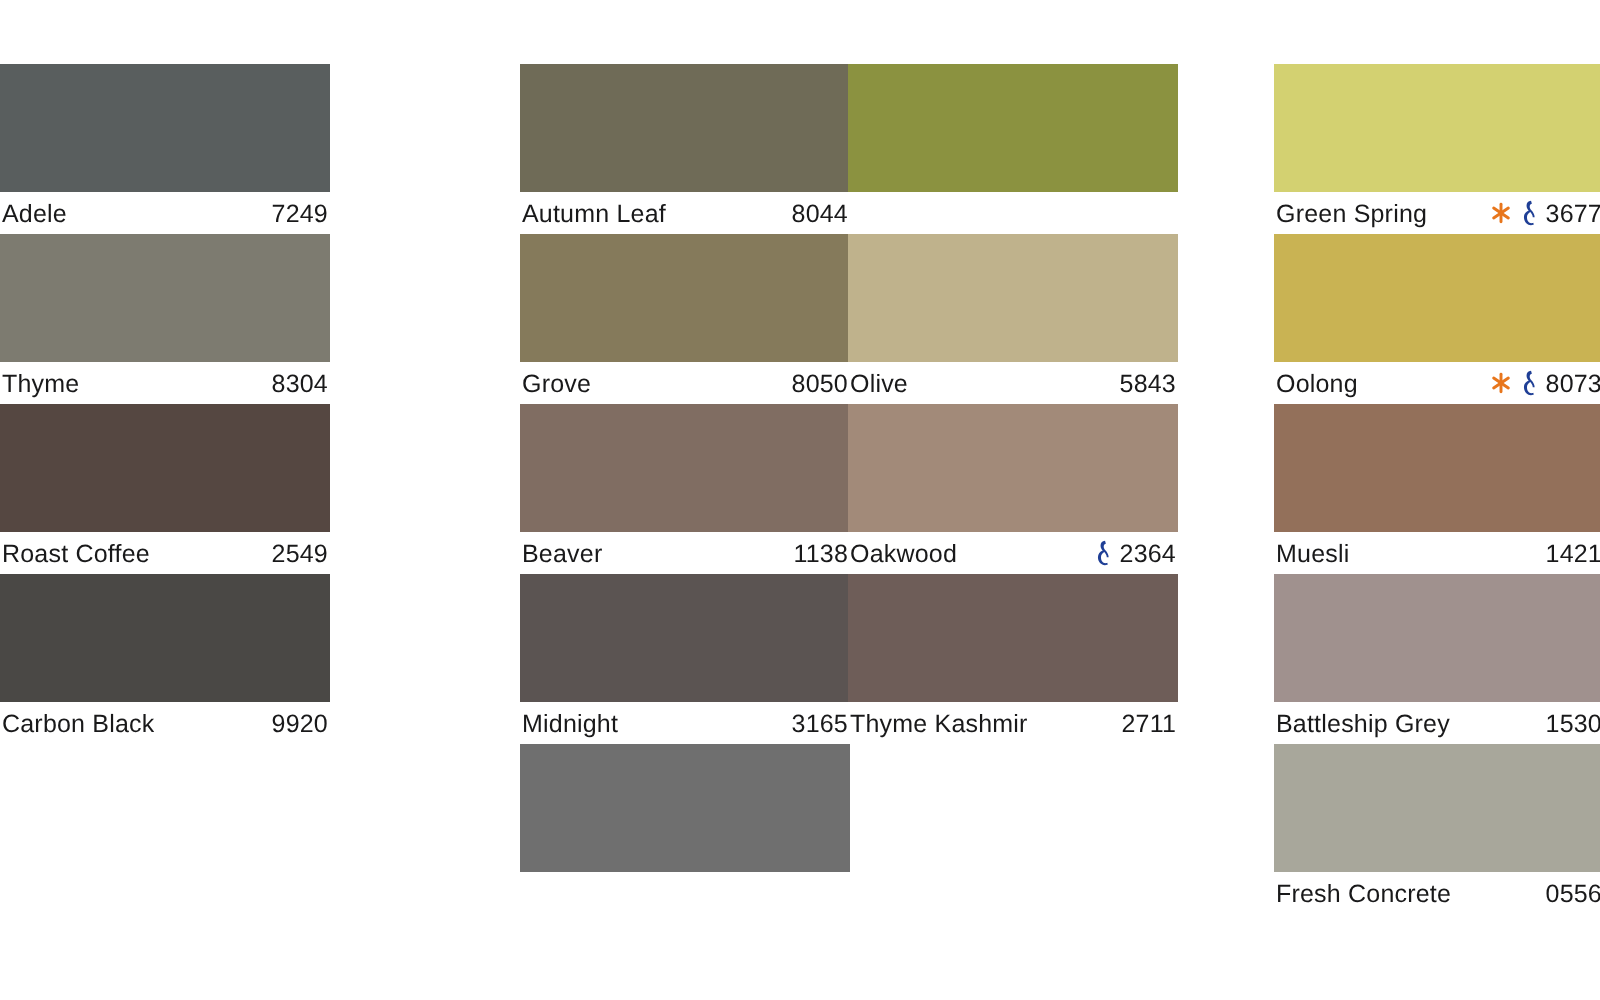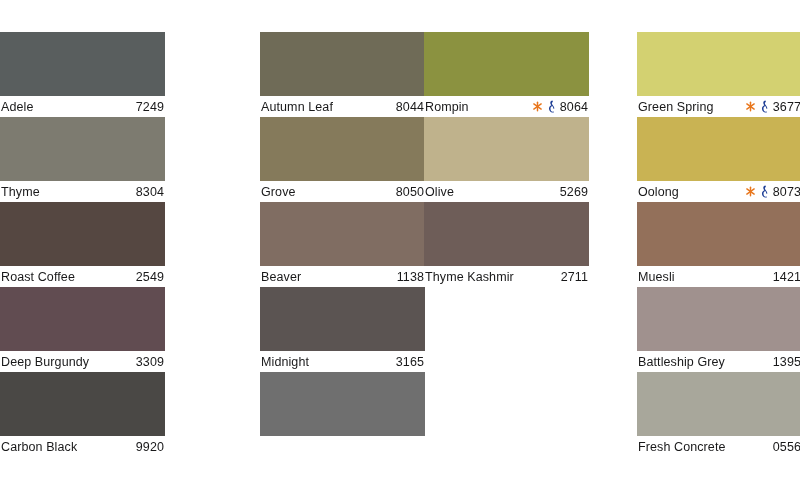--- a/index.html
+++ b/index.html
@@ -69,29 +69,20 @@
       <div class="cell">
         <span class="swatch" style="background: rgb(85, 71, 65);"></span>
         <div class="cap">
           <span class="cname">Roast Coffee</span>
           <span class="cright">
             <span class="ccode">2549</span>
           </span>
         </div>
       </div>
       <div class="cell">
-        <span class="swatch" style="background: rgb(97, 76, 81);"></span>
-        <div class="cap">
-          <span class="cname">Deep Burgundy</span>
-          <span class="cright">
-            <span class="ccode">3309</span>
-          </span>
-        </div>
-      </div>
-      <div class="cell">
         <span class="swatch" style="background: rgb(74, 72, 69);"></span>
         <div class="cap">
           <span class="cname">Carbon Black</span>
           <span class="cright">
             <span class="ccode">9920</span>
           </span>
         </div>
       </div>
     </div>
     <div class="col col-1">
@@ -131,122 +122,116 @@
           </span>
         </div>
       </div>
       <div class="cell">
         <span class="swatch" style="background: rgb(111, 111, 111);"></span>
       </div>
     </div>
     <div class="col col-2">
       <div class="cell">
         <span class="swatch" style="background: rgb(139, 146, 64);"></span>
-        <div class="cap">
-          <span class="cname">Rompin</span>
+      </div>
+      <div class="cell">
+        <span class="swatch" style="background: rgb(191, 178, 140);"></span>
+        <div class="cap">
+          <span class="cname">Olive</span>
+          <span class="cright">
+            <span class="ccode">5843</span>
+          </span>
+        </div>
+      </div>
+      <div class="cell">
+        <span class="swatch" style="background: rgb(162, 138, 121);"></span>
+        <div class="cap">
+          <span class="cname">Oakwood</span>
+          <span class="cright">
+            <span class="ico">
+              <svg width="9" height="13" viewBox="0 0 12 18">
+                <path d="M7.4 0.6c-2.1 0.1-3.1 1.6-3.1 3.3 0 1.5 0.8 2.5 1.5 3.4 -1.9 0.9-3.3 2.3-3.3 4.6 0 3.1 2.3 5.5 4.8 5.5 1.2 0 2.1-0.5 2.1-0.5l-0.5-1.1c0 0-0.6 0.3-1.3 0.3 -1.6 0-3-1.7-3-4.1 0-1.8 0.9-2.9 2.3-3.7 0.9 1.1 1.7 2.2 1.7 3.7h1.3c0-2.1-1.1-3.5-2.1-4.7 -0.7-0.9-1.3-1.6-1.3-2.7 0-1 0.5-1.9 1.5-2z" fill="#1f3f96"></path>
+              </svg>
+            </span>
+            <span class="ccode">2364</span>
+          </span>
+        </div>
+      </div>
+      <div class="cell">
+        <span class="swatch" style="background: rgb(110, 93, 88);"></span>
+        <div class="cap">
+          <span class="cname">Thyme Kashmir</span>
+          <span class="cright">
+            <span class="ccode">2711</span>
+          </span>
+        </div>
+      </div>
+    </div>
+    <div class="col col-3">
+      <div class="cell">
+        <span class="swatch" style="background: rgb(211, 209, 113);"></span>
+        <div class="cap">
+          <span class="cname">Green Spring</span>
           <span class="cright">
             <span class="ico">
               <svg width="11" height="11" viewBox="0 0 24 24">
                 <g stroke="#e8761c" stroke-width="3.2" stroke-linecap="round">
                   <line x1="12" y1="2.5" x2="12" y2="21.5"></line>
                   <line x1="4" y1="6.5" x2="20" y2="17.5"></line>
                   <line x1="20" y1="6.5" x2="4" y2="17.5"></line>
                 </g>
               </svg>
             </span>
             <span class="ico">
               <svg width="9" height="13" viewBox="0 0 12 18">
                 <path d="M7.4 0.6c-2.1 0.1-3.1 1.6-3.1 3.3 0 1.5 0.8 2.5 1.5 3.4 -1.9 0.9-3.3 2.3-3.3 4.6 0 3.1 2.3 5.5 4.8 5.5 1.2 0 2.1-0.5 2.1-0.5l-0.5-1.1c0 0-0.6 0.3-1.3 0.3 -1.6 0-3-1.7-3-4.1 0-1.8 0.9-2.9 2.3-3.7 0.9 1.1 1.7 2.2 1.7 3.7h1.3c0-2.1-1.1-3.5-2.1-4.7 -0.7-0.9-1.3-1.6-1.3-2.7 0-1 0.5-1.9 1.5-2z" fill="#1f3f96"></path>
               </svg>
             </span>
-            <span class="ccode">8064</span>
-          </span>
-        </div>
-      </div>
-      <div class="cell">
-        <span class="swatch" style="background: rgb(191, 178, 140);"></span>
-        <div class="cap">
-          <span class="cname">Olive</span>
-          <span class="cright">
-            <span class="ccode">5269</span>
-          </span>
-        </div>
-      </div>
-      <div class="cell">
-        <span class="swatch" style="background: rgb(110, 93, 88);"></span>
-        <div class="cap">
-          <span class="cname">Thyme Kashmir</span>
-          <span class="cright">
-            <span class="ccode">2711</span>
-          </span>
-        </div>
-      </div>
-    </div>
-    <div class="col col-3">
-      <div class="cell">
-        <span class="swatch" style="background: rgb(211, 209, 113);"></span>
-        <div class="cap">
-          <span class="cname">Green Spring</span>
+            <span class="ccode">3677</span>
+          </span>
+        </div>
+      </div>
+      <div class="cell">
+        <span class="swatch" style="background: rgb(201, 179, 83);"></span>
+        <div class="cap">
+          <span class="cname">Oolong</span>
           <span class="cright">
             <span class="ico">
               <svg width="11" height="11" viewBox="0 0 24 24">
                 <g stroke="#e8761c" stroke-width="3.2" stroke-linecap="round">
                   <line x1="12" y1="2.5" x2="12" y2="21.5"></line>
                   <line x1="4" y1="6.5" x2="20" y2="17.5"></line>
                   <line x1="20" y1="6.5" x2="4" y2="17.5"></line>
                 </g>
               </svg>
             </span>
             <span class="ico">
               <svg width="9" height="13" viewBox="0 0 12 18">
                 <path d="M7.4 0.6c-2.1 0.1-3.1 1.6-3.1 3.3 0 1.5 0.8 2.5 1.5 3.4 -1.9 0.9-3.3 2.3-3.3 4.6 0 3.1 2.3 5.5 4.8 5.5 1.2 0 2.1-0.5 2.1-0.5l-0.5-1.1c0 0-0.6 0.3-1.3 0.3 -1.6 0-3-1.7-3-4.1 0-1.8 0.9-2.9 2.3-3.7 0.9 1.1 1.7 2.2 1.7 3.7h1.3c0-2.1-1.1-3.5-2.1-4.7 -0.7-0.9-1.3-1.6-1.3-2.7 0-1 0.5-1.9 1.5-2z" fill="#1f3f96"></path>
               </svg>
             </span>
-            <span class="ccode">3677</span>
-          </span>
-        </div>
-      </div>
-      <div class="cell">
-        <span class="swatch" style="background: rgb(201, 179, 83);"></span>
-        <div class="cap">
-          <span class="cname">Oolong</span>
-          <span class="cright">
-            <span class="ico">
-              <svg width="11" height="11" viewBox="0 0 24 24">
-                <g stroke="#e8761c" stroke-width="3.2" stroke-linecap="round">
-                  <line x1="12" y1="2.5" x2="12" y2="21.5"></line>
-                  <line x1="4" y1="6.5" x2="20" y2="17.5"></line>
-                  <line x1="20" y1="6.5" x2="4" y2="17.5"></line>
-                </g>
-              </svg>
-            </span>
-            <span class="ico">
-              <svg width="9" height="13" viewBox="0 0 12 18">
-                <path d="M7.4 0.6c-2.1 0.1-3.1 1.6-3.1 3.3 0 1.5 0.8 2.5 1.5 3.4 -1.9 0.9-3.3 2.3-3.3 4.6 0 3.1 2.3 5.5 4.8 5.5 1.2 0 2.1-0.5 2.1-0.5l-0.5-1.1c0 0-0.6 0.3-1.3 0.3 -1.6 0-3-1.7-3-4.1 0-1.8 0.9-2.9 2.3-3.7 0.9 1.1 1.7 2.2 1.7 3.7h1.3c0-2.1-1.1-3.5-2.1-4.7 -0.7-0.9-1.3-1.6-1.3-2.7 0-1 0.5-1.9 1.5-2z" fill="#1f3f96"></path>
-              </svg>
-            </span>
             <span class="ccode">8073</span>
           </span>
         </div>
       </div>
       <div class="cell">
         <span class="swatch" style="background: rgb(147, 112, 90);"></span>
         <div class="cap">
           <span class="cname">Muesli</span>
           <span class="cright">
             <span class="ccode">1421</span>
           </span>
         </div>
       </div>
       <div class="cell">
         <span class="swatch" style="background: rgb(160, 145, 142);"></span>
         <div class="cap">
           <span class="cname">Battleship Grey</span>
           <span class="cright">
-            <span class="ccode">1395</span>
+            <span class="ccode">1530</span>
           </span>
         </div>
       </div>
       <div class="cell">
         <span class="swatch" style="background: rgb(168, 167, 155);"></span>
         <div class="cap">
           <span class="cname">Fresh Concrete</span>
           <span class="cright">
             <span class="ccode">0556</span>
           </span>

